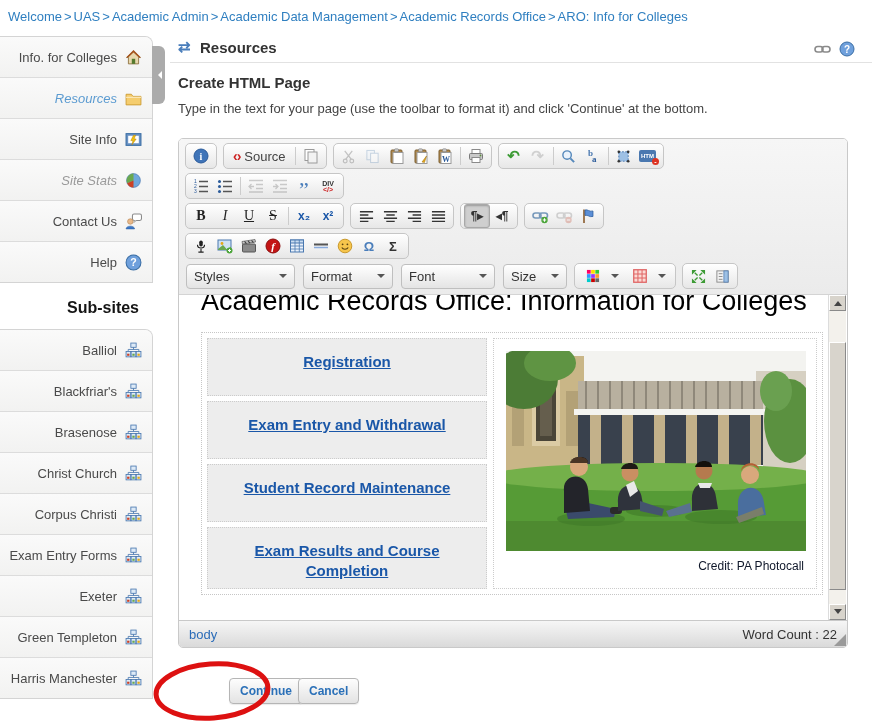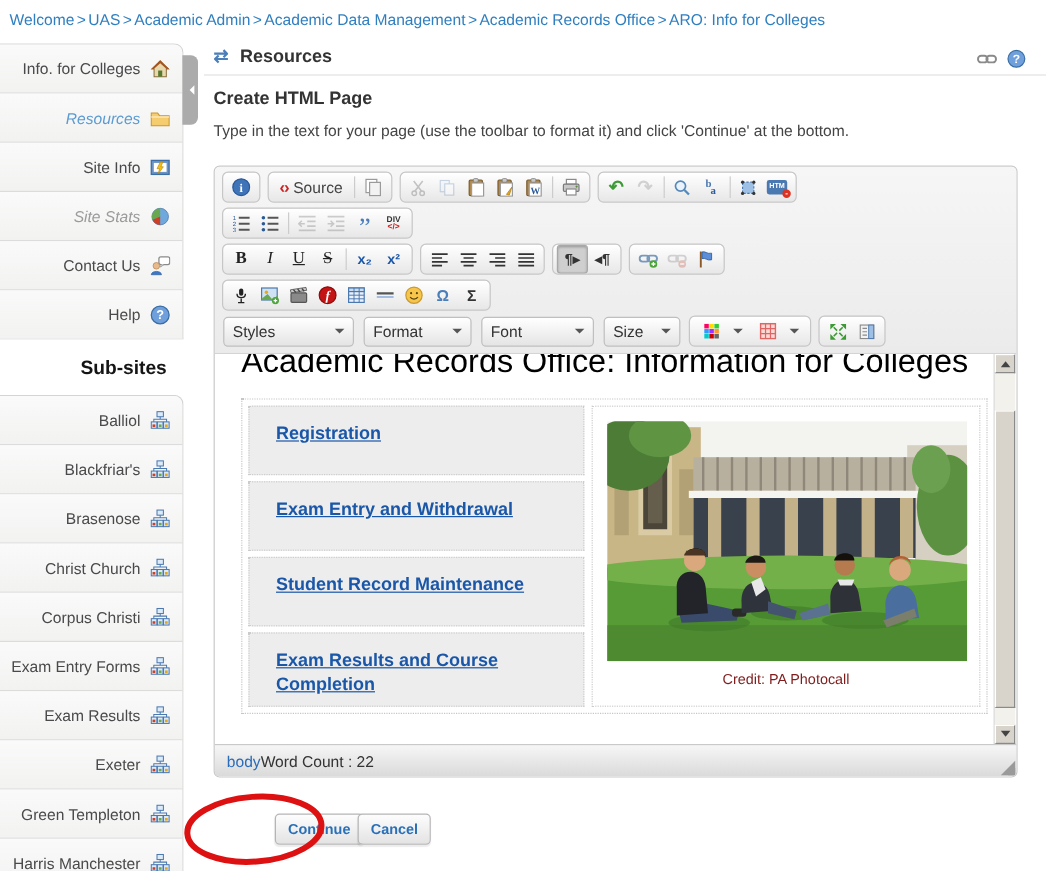--- a/index.html
+++ b/index.html
@@ -66,38 +66,38 @@
           font-style:normal;color:#fff;font-size:7px;line-height:7px;text-align:center;}
   .dd{display:inline-flex;justify-content:space-between;align-items:center;height:25px;border:1px solid #bfbfbf;
       border-radius:4px;background:linear-gradient(#fff,#e4e4e4);padding:0 7px;margin:2px 4px;font-size:13px;
       color:#333;cursor:pointer;box-sizing:border-box;}
   .caret{width:0;height:0;border:4px solid transparent;border-top-color:#555;margin-top:4px;margin-left:6px;}
   
   .econtent{position:relative;flex:1;background:#fff;overflow:hidden;padding-left:22px;}
   .etitle{font-size:27px;color:#000;margin:-9px 0 0 0;font-weight:400;white-space:nowrap;}
   .ctable{margin-top:15px;width:622px;border:1px dotted #c6c6c6;display:flex;padding:5px;box-sizing:border-box;}
   .lcol{width:284px;margin-right:6px;display:flex;flex-direction:column;gap:5px;}
-  .lcell{background:#ededed;border:1px dotted #cccccc;height:58px;box-sizing:border-box;padding:13px 22px;}
+  .lcell{background:#ededed;border:1px dotted #cccccc;height:58px;box-sizing:border-box;padding:13px 22px;text-align:center;}
   .lcell.tall{height:62px;}
   .clink{font-size:15px;font-weight:bold;color:#1a57a8;text-decoration:underline;cursor:pointer;display:inline;line-height:1.35;}
   .rcol{flex:1;border:1px dotted #cccccc;padding:12px 10px 8px 12px;box-sizing:border-box;}
-  .credit{font-size:12px;color:#7f1d1d;text-align:center;margin-top:8px;padding-right:2px;}
+  .credit{font-size:12px;color:#0f172a;text-align:right;margin-top:8px;padding-right:2px;}
   
   .sbar{position:absolute;right:1px;top:0;bottom:0;width:17px;background:#f3f1ec;border-left:1px solid #dcdcdc;}
   .sbtn{position:absolute;left:0;width:17px;height:16px;background:#d8d4cc;border:1px solid #fff;
         border-right-color:#8a8a8a;border-bottom-color:#8a8a8a;box-sizing:border-box;
         display:flex;align-items:center;justify-content:center;cursor:pointer;}
   .sbtn.up{top:0;} .sbtn.down{bottom:0;}
   .arr-up{width:0;height:0;border:4px solid transparent;border-bottom:5px solid #444;margin-top:-3px;}
   .arr-dn{width:0;height:0;border:4px solid transparent;border-top:5px solid #444;margin-bottom:-3px;}
   .sthumb{position:absolute;left:0;top:47px;width:17px;height:248px;background:#d8d4cc;border:1px solid #fff;
           border-right-color:#8a8a8a;border-bottom-color:#8a8a8a;box-sizing:border-box;cursor:grab;}
   
   .statusbar{height:26px;background:linear-gradient(#f6f6f6,#dadada);border-top:1px solid #c9c9c9;
-             display:flex;align-items:center;padding:0 10px;position:relative;}
+             display:flex;align-items:center;justify-content:space-between;padding:0 10px;position:relative;}
   .epath{font-size:13px;color:#2b6cb8;cursor:pointer;}
   .wcount{font-size:13px;color:#333;}
   .grip{position:absolute;right:1px;bottom:1px;width:0;height:0;border:6px solid transparent;
         border-right-color:#9a9a9a;border-bottom-color:#9a9a9a;}
   
   .btn{position:absolute;top:678px;height:24px;display:inline-flex;align-items:center;padding:0 10px;
        border:1px solid #b5b5b5;border-radius:4px;background:linear-gradient(#fdfdfd,#e3e3e3);
        font-size:12px;font-weight:bold;color:#2a70b8;cursor:pointer;box-shadow:0 1px 1px rgba(0,0,0,.08);margin-left:48px;}
   #btn-continue{left:181px;}
   #btn-cancel{left:250px;}
@@ -248,35 +248,20 @@
               <rect x="5.8" y="9" width="4.4" height="5" fill="#ddeaf7" stroke="#4a78b0" stroke-width=".8"></rect>
               <rect x="10.6" y="9" width="4.4" height="5" fill="#ddeaf7" stroke="#4a78b0" stroke-width=".8"></rect>
               <rect x="2" y="11" width="2.2" height="2" fill="#cc4125"></rect>
               <rect x="6.9" y="11" width="2.2" height="2" fill="#6aa84f"></rect>
               <rect x="11.7" y="11" width="2.2" height="2" fill="#e6a817"></rect>
             </svg>
           </span>
       </div>
       <div class="nav-item">
         <span class="nav-label">Exam Entry Forms</span>
-        <span class="icn">
-            <svg width="17" height="17" viewBox="0 0 16 16">
-              <rect x="5.5" y="1" width="5" height="4" fill="#ddeaf7" stroke="#4a78b0" stroke-width=".8"></rect>
-              <path d="M8 5 V7 M3 9 V7 H13 V9" fill="none" stroke="#4a78b0" stroke-width=".8"></path>
-              <rect x="1" y="9" width="4.4" height="5" fill="#ddeaf7" stroke="#4a78b0" stroke-width=".8"></rect>
-              <rect x="5.8" y="9" width="4.4" height="5" fill="#ddeaf7" stroke="#4a78b0" stroke-width=".8"></rect>
-              <rect x="10.6" y="9" width="4.4" height="5" fill="#ddeaf7" stroke="#4a78b0" stroke-width=".8"></rect>
-              <rect x="2" y="11" width="2.2" height="2" fill="#cc4125"></rect>
-              <rect x="6.9" y="11" width="2.2" height="2" fill="#6aa84f"></rect>
-              <rect x="11.7" y="11" width="2.2" height="2" fill="#e6a817"></rect>
-            </svg>
-          </span>
-      </div>
-      <div class="nav-item">
-        <span class="nav-label">Exam Results</span>
         <span class="icn">
             <svg width="17" height="17" viewBox="0 0 16 16">
               <rect x="5.5" y="1" width="5" height="4" fill="#ddeaf7" stroke="#4a78b0" stroke-width=".8"></rect>
               <path d="M8 5 V7 M3 9 V7 H13 V9" fill="none" stroke="#4a78b0" stroke-width=".8"></path>
               <rect x="1" y="9" width="4.4" height="5" fill="#ddeaf7" stroke="#4a78b0" stroke-width=".8"></rect>
               <rect x="5.8" y="9" width="4.4" height="5" fill="#ddeaf7" stroke="#4a78b0" stroke-width=".8"></rect>
               <rect x="10.6" y="9" width="4.4" height="5" fill="#ddeaf7" stroke="#4a78b0" stroke-width=".8"></rect>
               <rect x="2" y="11" width="2.2" height="2" fill="#cc4125"></rect>
               <rect x="6.9" y="11" width="2.2" height="2" fill="#6aa84f"></rect>
               <rect x="11.7" y="11" width="2.2" height="2" fill="#e6a817"></rect>

